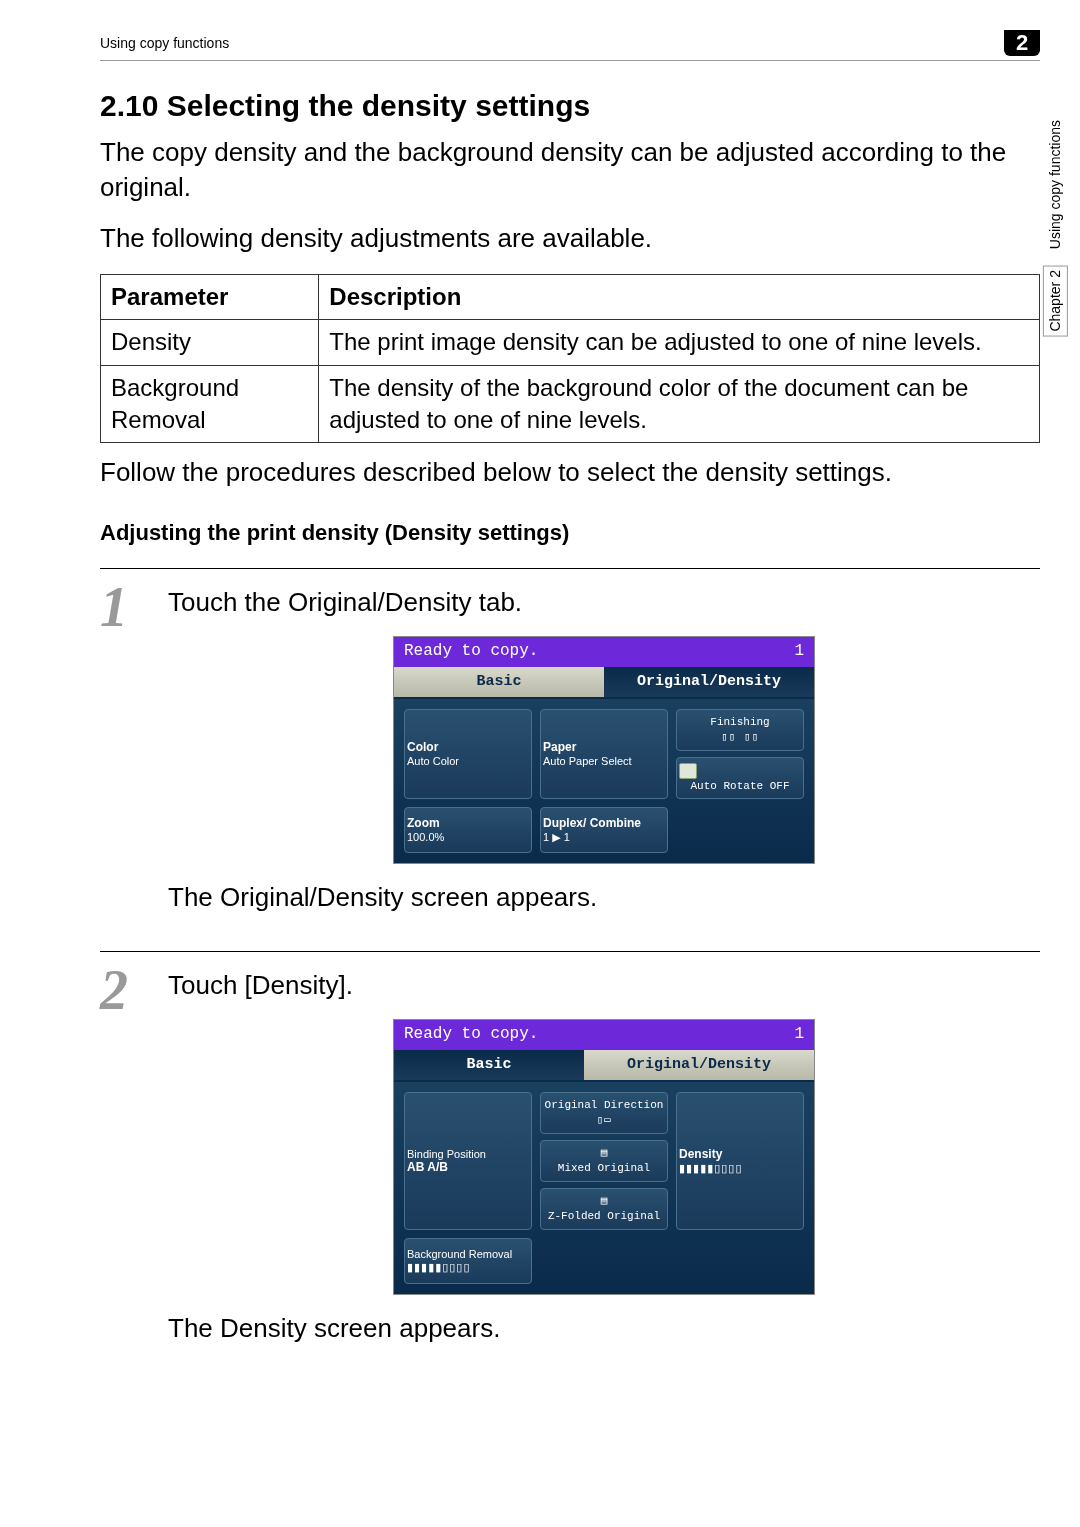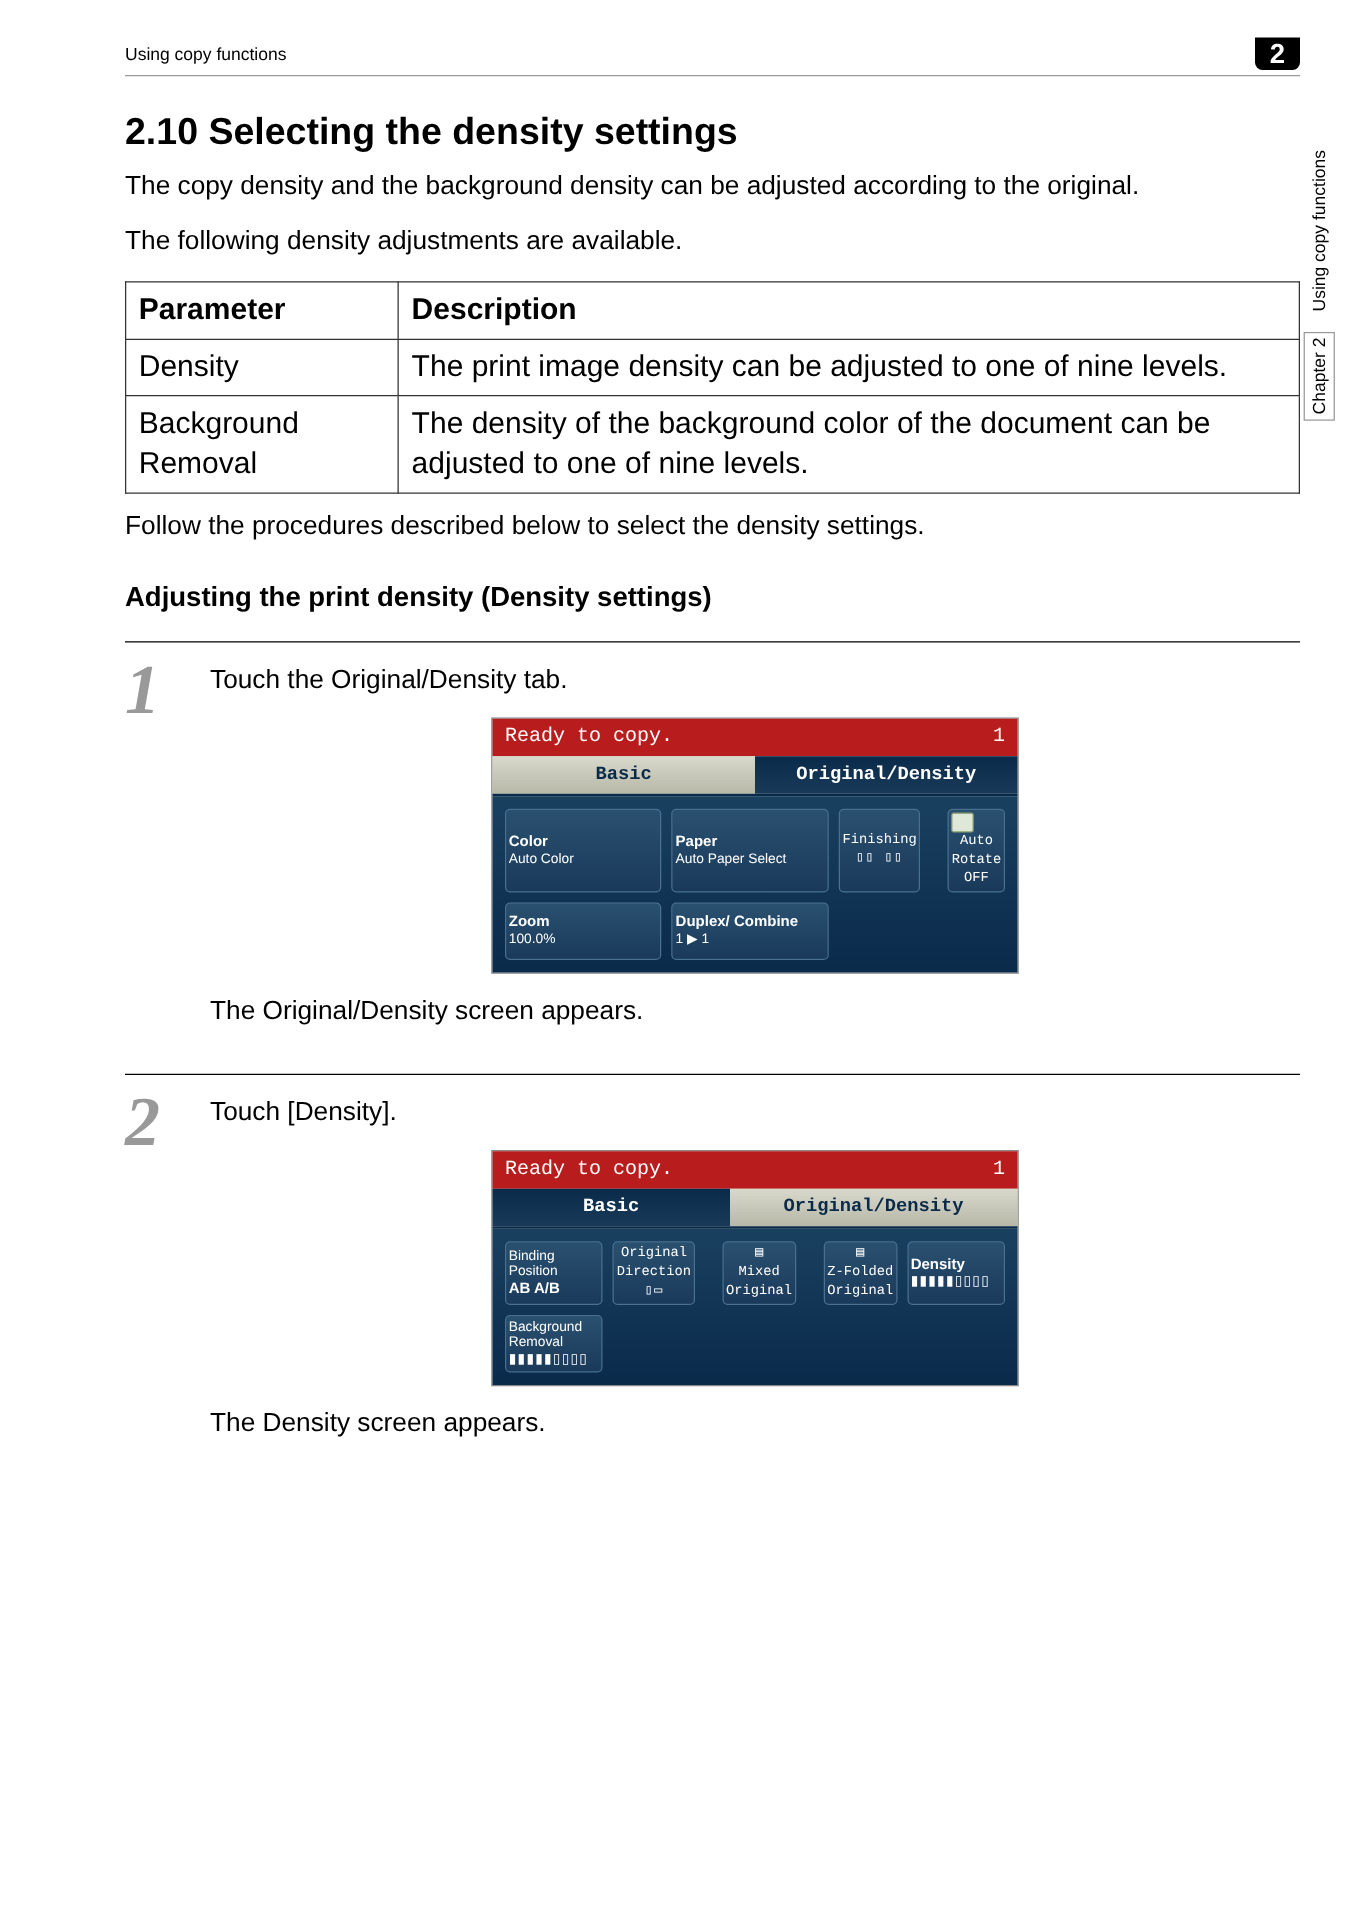--- a/index.html
+++ b/index.html
@@ -1,39 +1,39 @@
 <!DOCTYPE html>
 <html><head>
 <meta charset="utf-8">
 <style>
 body{margin:0;background:#fff;font-family:Arial,Helvetica,sans-serif;color:#000;font-size:20px;line-height:1.35}
 .page{width:1080px;height:1527px;position:relative;box-sizing:border-box;padding:30px 40px 0 100px}
 .header-row{display:flex;justify-content:space-between;align-items:center;border-bottom:1px solid #999;padding-bottom:4px;margin-bottom:25px}
 .header-left{font-size:14px}
 .chap-badge{background:#000;color:#fff;font-size:22px;font-weight:bold;width:36px;height:26px;display:flex;align-items:center;justify-content:center;border-radius:0 0 6px 6px}
 h1{font-size:30px;font-weight:bold;margin:0 0 8px 0}
-p.body{font-size:21px;margin:0 0 16px 0}
+p.body{font-size:26px;margin:0 0 16px 0}
 table.borders{border-collapse:collapse;width:100%;margin:18px 0 12px 0;font-size:24px}
 table.borders th,table.borders td{border:1px solid #333;padding:6px 10px;text-align:left;vertical-align:top}
 table.borders th{font-weight:bold}
 h2.sub{font-size:22px;font-weight:bold;margin:28px 0 20px 0}
 .step{border-top:1px solid #000;padding-top:16px;margin-top:20px;display:flex;gap:18px}
 .step-num{font-size:56px;font-weight:bold;font-style:italic;color:#999;font-family:"Times New Roman",serif;line-height:0.8;min-width:50px}
 .step-body{flex:1}
 .panel{width:420px;margin:14px auto 16px auto;background:#e8e8e8;border:1px solid #888}
-.panel-top{background:#b91c1c;color:#fff;display:flex;justify-content:space-between;padding:4px 10px;font-family:"Courier New",monospace;font-size:16px}
+.panel-top{background:#6d28d9;color:#fff;display:flex;justify-content:space-between;padding:4px 10px;font-family:"Courier New",monospace;font-size:16px}
 .tabrow{display:flex}
 .tab{flex:1;text-align:center;padding:5px 4px;font-family:"Courier New",monospace;font-weight:bold;font-size:15px;border-bottom:2px solid #0a2a4a}
 .tab.light{background:linear-gradient(#d8d8cc,#b8b8a8);color:#0a2a4a}
 .tab.dark{background:linear-gradient(#0a2a4a,#1a3a5a);color:#fff}
 .panel-body{background:linear-gradient(#1a4060,#0a2a4a);padding:10px;display:grid;grid-template-columns:repeat(3,1fr);gap:8px}
 .btn{background:linear-gradient(#2a5070,#1a3a5a);border:1px solid #4a7090;border-radius:4px;color:#fff;font-family:Liberation Sans, sans-serif;font-size:12px;text-align:left;padding:1px 2px;min-height:42px;display:flex;flex-direction:column;justify-content:center;line-height:1.15}
 .btn .t{font-weight:bold}
 .btn .s{font-size:11px}
-.sidecol{display:flex;flex-direction:row;gap:22px}
+.sidecol{display:flex;flex-direction:column;gap:6px}
 .mini{background:linear-gradient(#2a5070,#1a3a5a);border:1px solid #4a7090;border-radius:4px;color:#fff;font-family:"Courier New",monospace;font-size:11px;text-align:center;padding:2px 2px;min-height:36px;display:flex;flex-direction:column;justify-content:center}
 .footer-row{position:absolute;bottom:28px;left:100px;right:40px;border-top:1px solid #999;display:flex;justify-content:space-between;padding-top:6px;font-size:14px}
 .side-label{position:absolute;right:12px;top:120px;writing-mode:vertical-rl;transform:rotate(180deg);font-size:14px}
 .side-label .chap{border:1px solid #999;padding:4px 2px;margin-bottom:12px;display:inline-block}
 .icons-row{font-size:11px;letter-spacing:1px}
 .gbox{background:#dfe8d8;border:1px solid #89a070;border-radius:2px;width:16px;height:14px;display:inline-block}
 </style>
 </head>
 <body>
 

